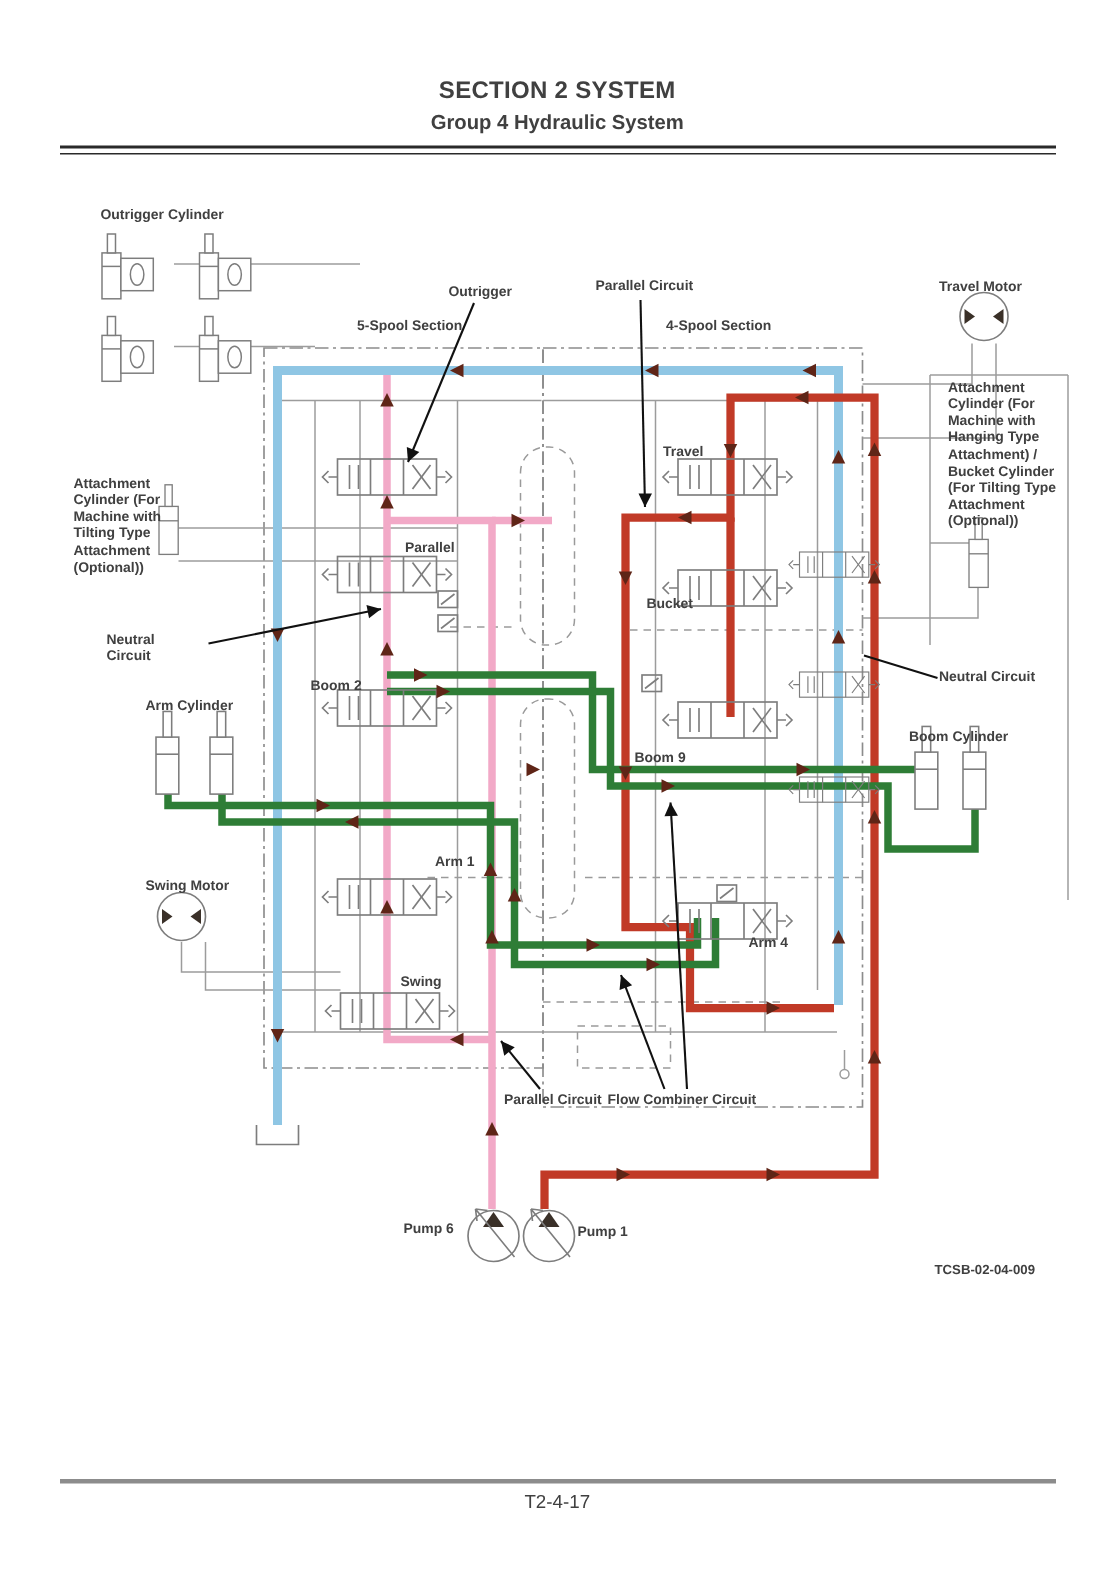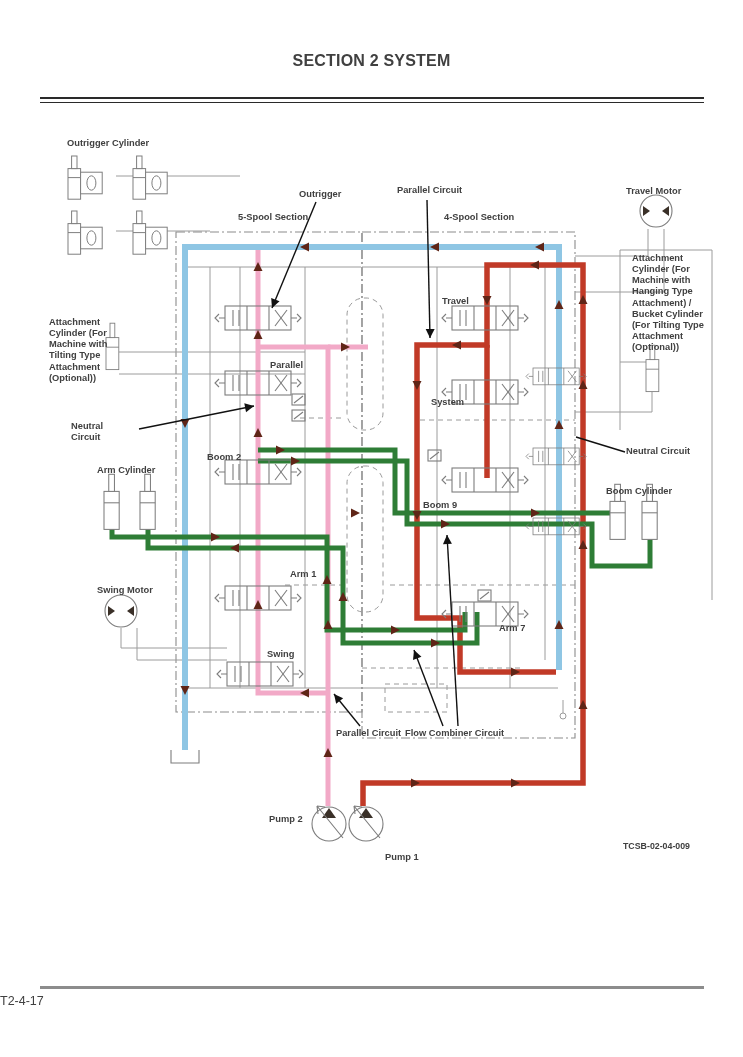--- a/index.html
+++ b/index.html
@@ -5,21 +5,21 @@
   html,body{margin:0;padding:0;background:#fff;}
   #page{position:relative;width:743px;height:1057px;background:#fff;overflow:hidden;
         font-family:Liberation Sans, sans-serif;color:#404040;}
   .hdr-title{position:absolute;left:0;top:52px;width:743px;text-align:center;
              font-size:16px;font-weight:bold;letter-spacing:.2px;}
   .hdr-sub{position:absolute;left:0;top:74px;width:743px;text-align:center;
            font-size:13.5px;font-weight:bold;}
   .hdr-rule{position:absolute;left:40px;top:97px;width:664px;height:3px;
             border-top:2.5px solid #2a2a2a;border-bottom:1.5px solid #2a2a2a;}
   .ftr-rule{position:absolute;left:40px;top:986px;width:664px;height:2.5px;background:#8c8c8c;}
-  .ftr-page{position:absolute;left:0;top:994px;width:743px;text-align:left;font-size:12.5px;}
+  .ftr-page{position:absolute;left:0;top:994px;width:743px;text-align:center;font-size:12.5px;}
   .lbl{position:absolute;font-size:9.3px;font-weight:bold;line-height:1.2;white-space:nowrap;}
   .lbl.wrap{white-space:normal;}
   .figcode{position:absolute;font-size:8.8px;font-weight:bold;}
   svg{position:absolute;left:0;top:0;}
   .dd{stroke:#8c8c8c;stroke-width:1.1;fill:none;stroke-dasharray:9 3 2 3;}
   .dash{stroke:#9a9a9a;stroke-width:1;fill:none;stroke-dasharray:5 4;}
   .gry{stroke:#9c9c9c;stroke-width:1;fill:none;}
   .sym{stroke:#7d7d7d;stroke-width:1.1;fill:none;}
   .symw{stroke:#7d7d7d;stroke-width:1.1;fill:#fff;}
   .blue{stroke:var(--neutral-blue,#8fc6e4);stroke-width:6;fill:none;}
@@ -30,20 +30,21 @@
   .dk{fill:#3a3028;stroke:none;}
   .ldr{stroke:#111;stroke-width:1.4;fill:none;}
   .larr{fill:#111;}
 </style>
 </head>
 <body>
 
 <div id="page">
 
   <div class="hdr-title">SECTION 2 SYSTEM</div>
+  <div class="hdr-sub">Group 4 Hydraulic System</div>
   <div class="hdr-rule"></div>
 
   <svg width="743" height="1057" viewBox="0 0 743 1057">
     <defs>
       <polygon id="arr" points="-9,-4.5 0,0 -9,4.5"></polygon>
       <g id="valve6">
         <rect x="0" y="0" width="66" height="24"></rect>
         <line x1="22" y1="0" x2="22" y2="24"></line>
         <line x1="44" y1="0" x2="44" y2="24"></line>
         <line x1="8" y1="4" x2="8" y2="20"></line>
@@ -246,32 +247,32 @@
   <div class="lbl" style="left:67px;top:138px">Outrigger Cylinder</div>
   <div class="lbl" style="left:238px;top:212px">5-Spool Section</div>
   <div class="lbl" style="left:299px;top:189px">Outrigger</div>
   <div class="lbl" style="left:397px;top:185px">Parallel Circuit</div>
   <div class="lbl" style="left:444px;top:212px">4-Spool Section</div>
   <div class="lbl" style="left:626px;top:186px">Travel Motor</div>
   <div class="lbl wrap" style="left:632px;top:253px;width:88px">Attachment Cylinder (For Machine with Hanging Type Attachment) / Bucket Cylinder (For Tilting Type Attachment (Optional))</div>
   <div class="lbl wrap" style="left:49px;top:317px;width:66px">Attachment Cylinder (For Machine with Tilting Type Attachment (Optional))</div>
   <div class="lbl" style="left:442px;top:296px">Travel</div>
   <div class="lbl" style="left:270px;top:360px">Parallel</div>
-  <div class="lbl" style="left:431px;top:397px">System</div>
+  <div class="lbl" style="left:431px;top:397px">Bucket</div>
   <div class="lbl wrap" style="left:71px;top:421px;width:44px">Neutral Circuit</div>
   <div class="lbl" style="left:207px;top:452px">Boom 2</div>
   <div class="lbl" style="left:97px;top:465px">Arm Cylinder</div>
   <div class="lbl" style="left:626px;top:446px">Neutral Circuit</div>
   <div class="lbl" style="left:423px;top:500px">Boom 9</div>
   <div class="lbl" style="left:606px;top:486px">Boom Cylinder</div>
   <div class="lbl" style="left:290px;top:569px">Arm 1</div>
   <div class="lbl" style="left:97px;top:585px">Swing Motor</div>
-  <div class="lbl" style="left:499px;top:623px">Arm 7</div>
+  <div class="lbl" style="left:499px;top:623px">Arm 4</div>
   <div class="lbl" style="left:267px;top:649px">Swing</div>
   <div class="lbl" style="left:336px;top:728px">Parallel Circuit</div>
   <div class="lbl" style="left:405px;top:728px">Flow Combiner Circuit</div>
-  <div class="lbl" style="left:269px;top:814px">Pump 2</div>
-  <div class="lbl" style="left:385px;top:852px">Pump 1</div>
+  <div class="lbl" style="left:269px;top:814px">Pump 6</div>
+  <div class="lbl" style="left:385px;top:816px">Pump 1</div>
   <div class="figcode" style="left:623px;top:841px;position:absolute">TCSB-02-04-009</div>
 
   <div class="ftr-rule"></div>
   <div class="ftr-page">T2-4-17</div>
 </div>
 
 </body></html>

